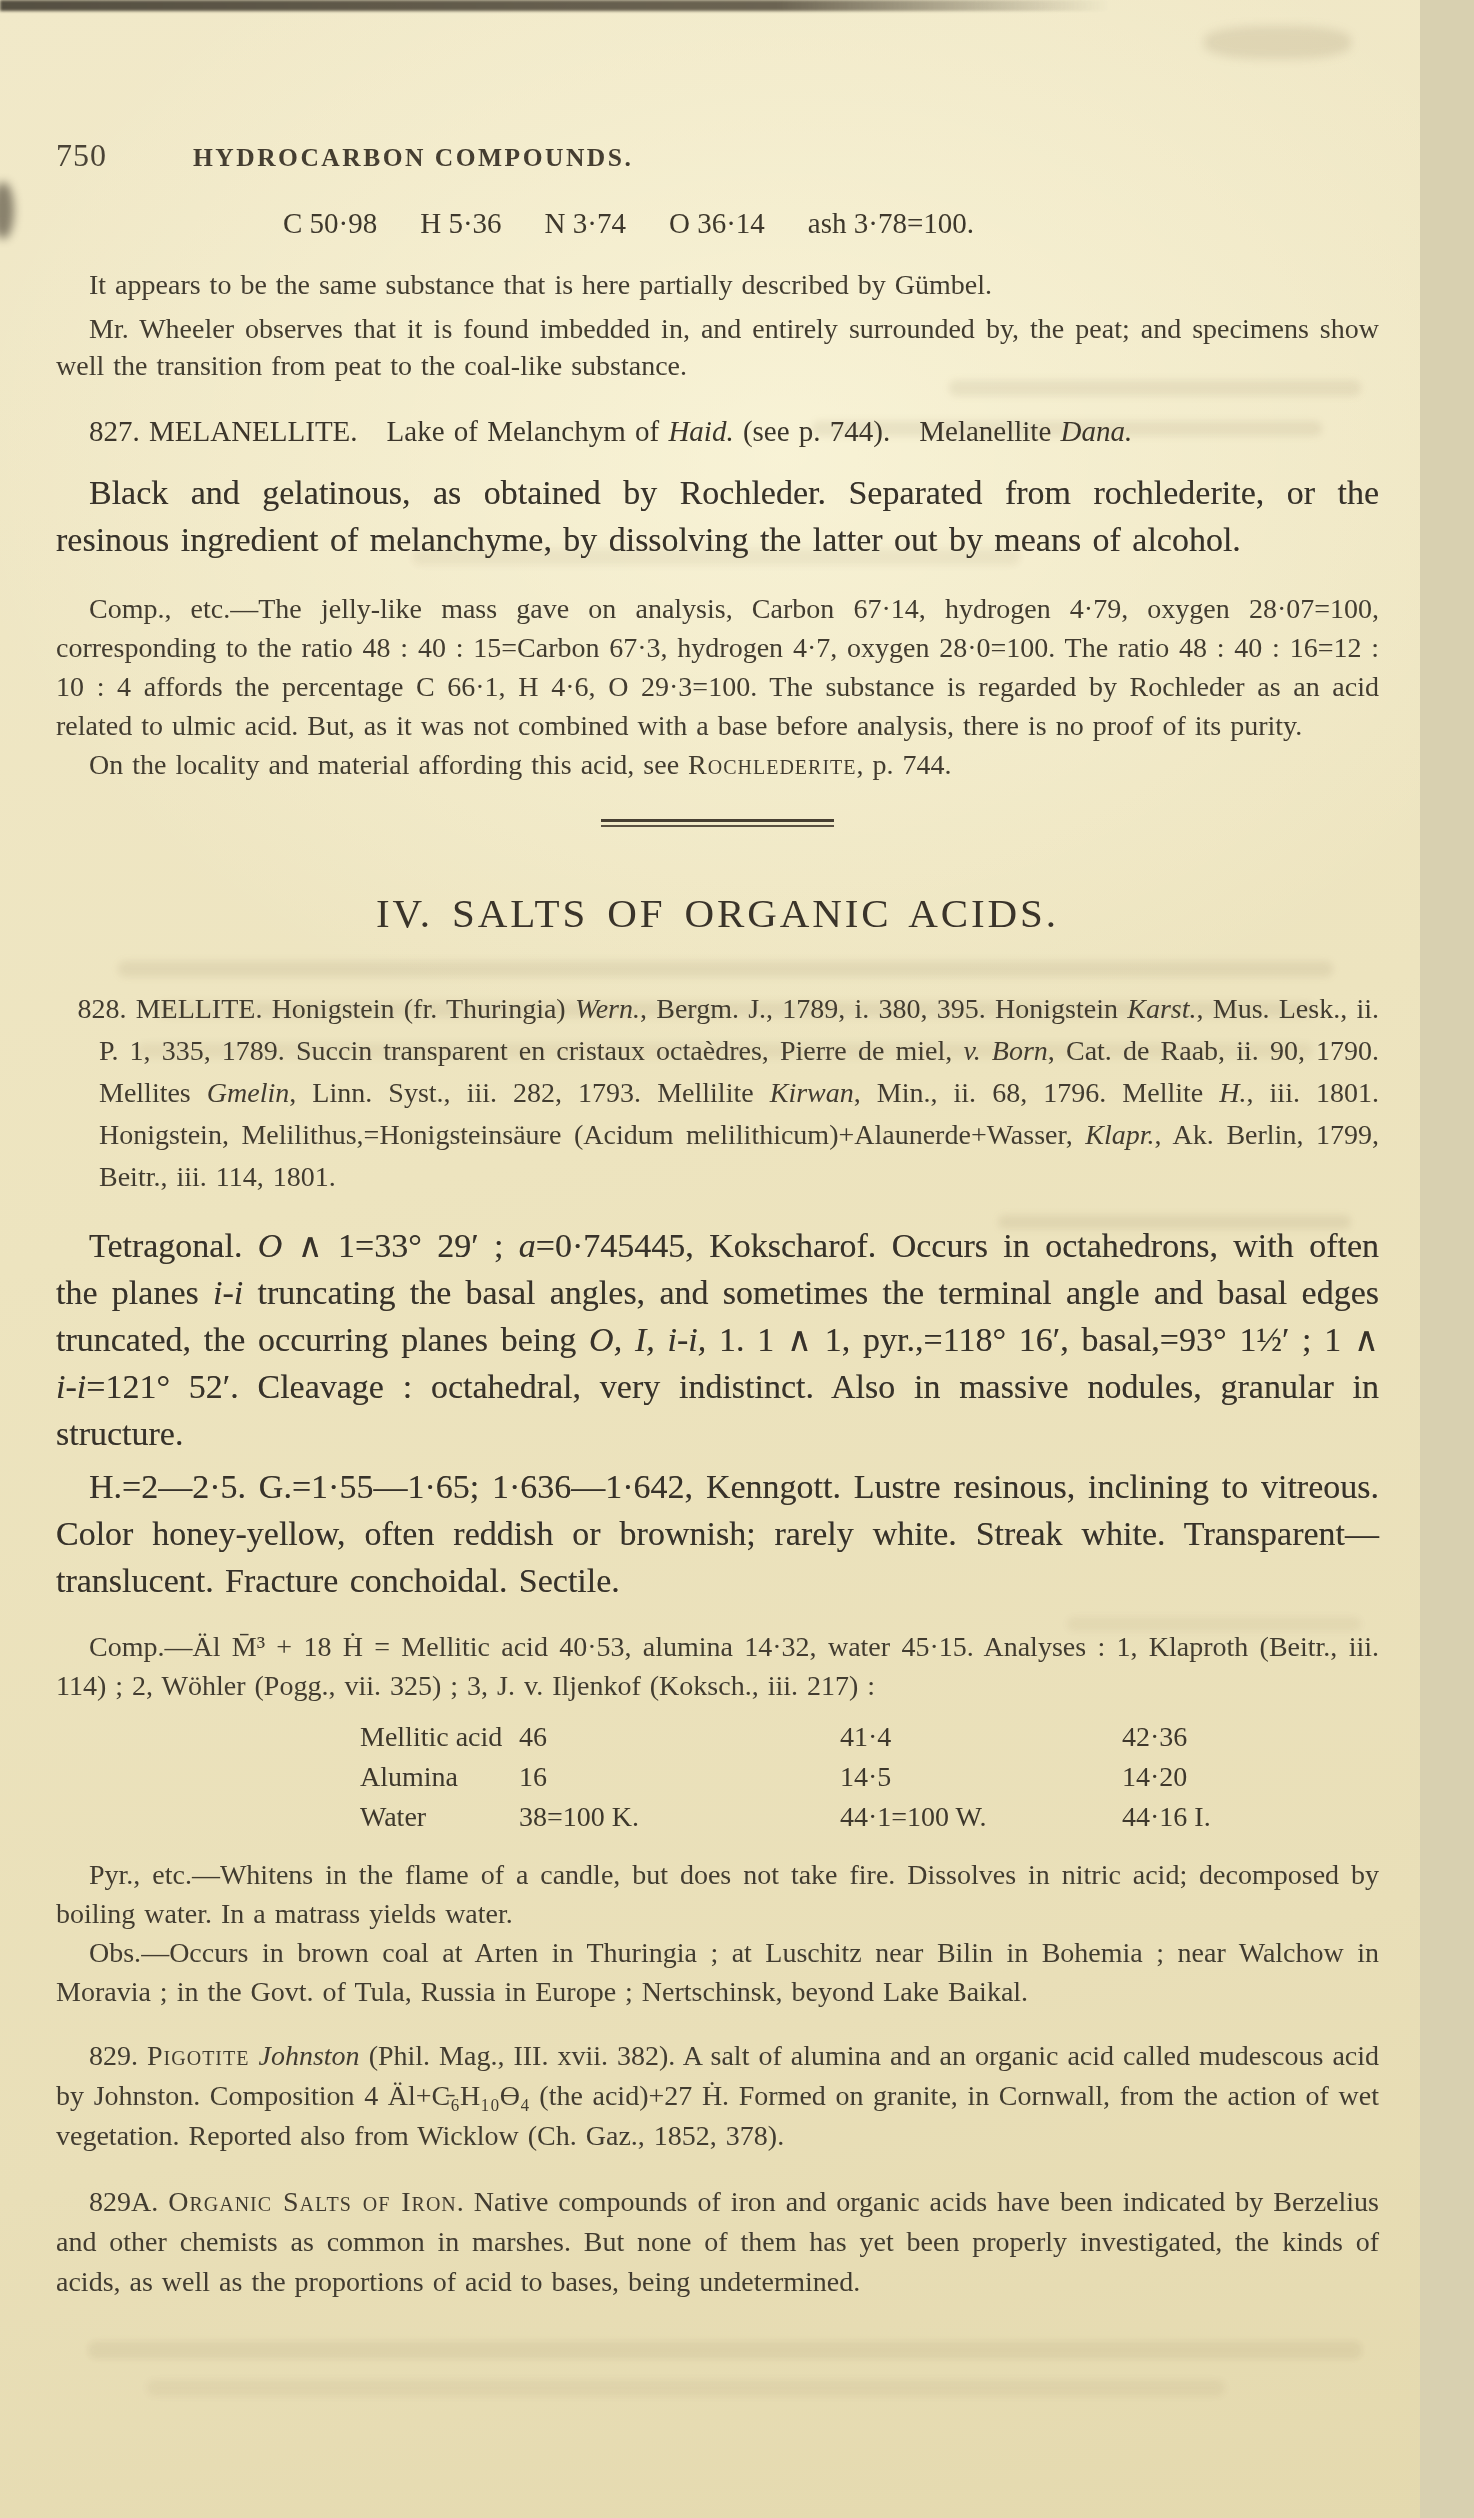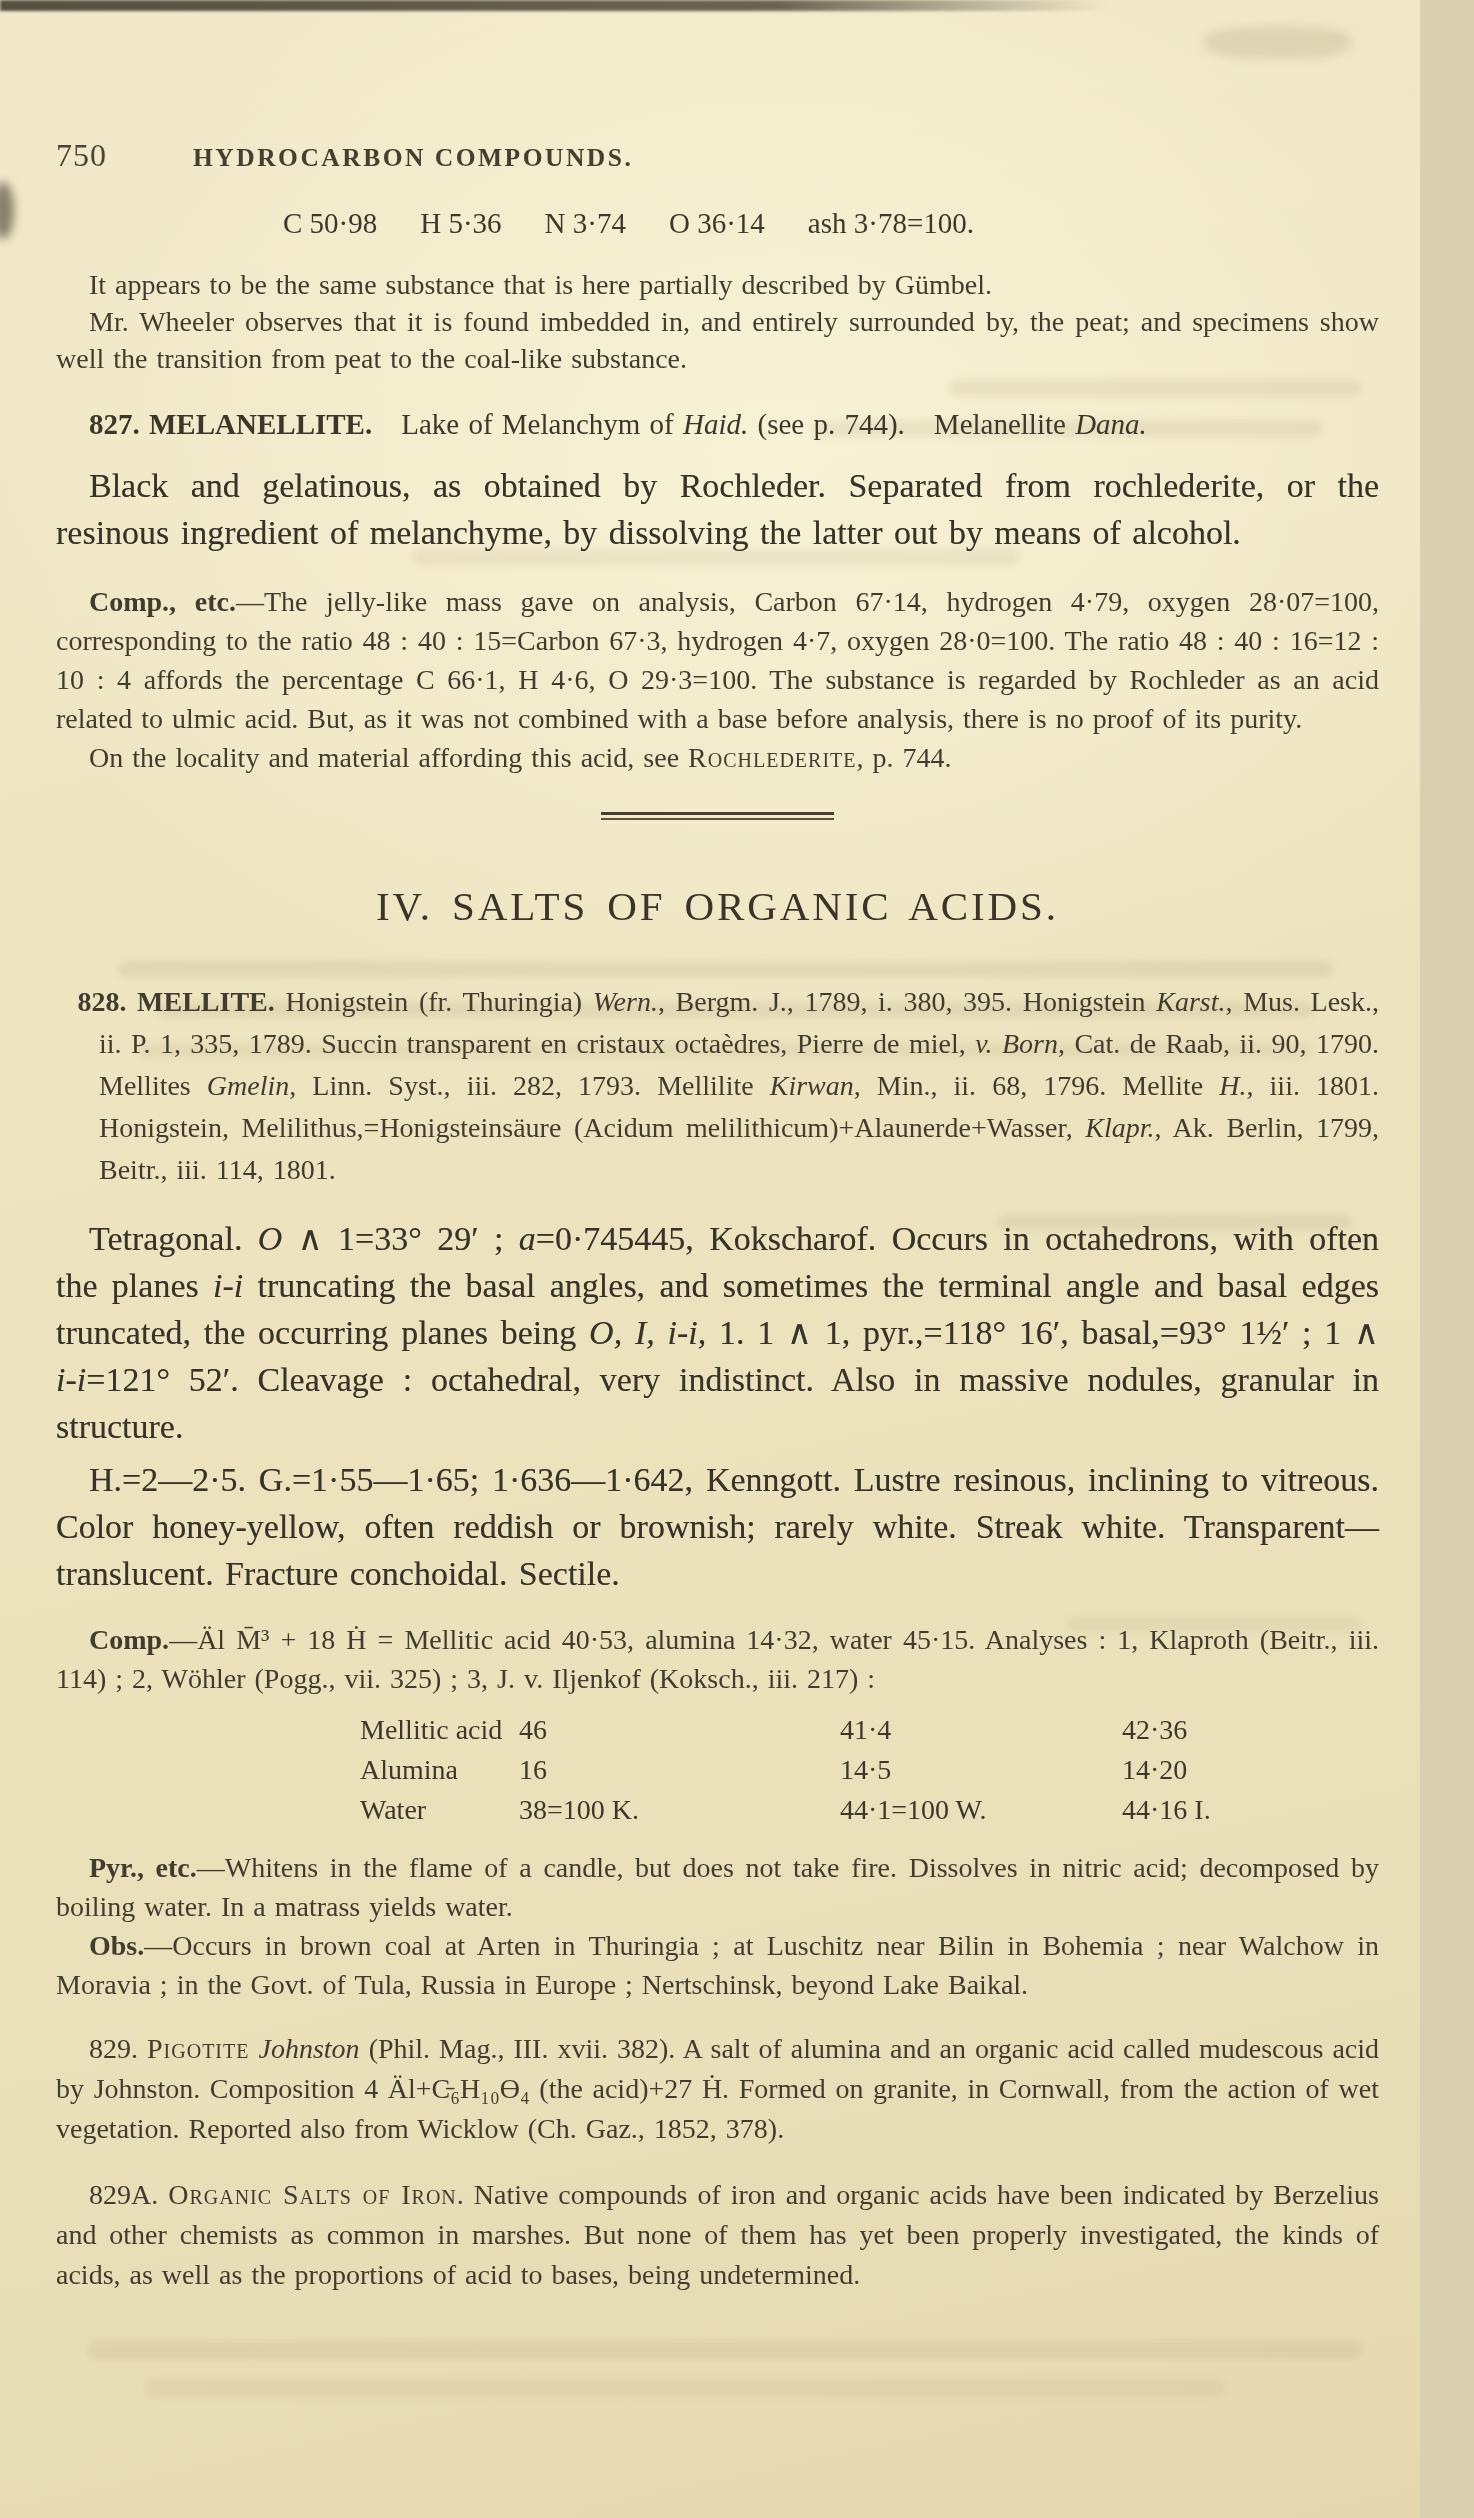--- a/index.html
+++ b/index.html
@@ -15,30 +15,30 @@
   }
   .content{position:absolute;left:56px;right:41px;top:0;}
   
   .header{display:flex;align-items:baseline;margin-top:137px;}
   .pageno{width:137px;font-size:32px;letter-spacing:1px;color:#4a4336;}
   .runhead{flex:1;text-align:left;font-size:25.5px;font-weight:bold;letter-spacing:2.5px;color:#453e31;}
   .hspacer{width:137px;}
   
   .analysis{display:flex;gap:43px;padding-left:227px;margin-top:33px;font-size:29px;color:#3e382c;}
   
-  .small{font-size:28px;line-height:39px;text-align:justify;word-spacing:2px;color:#423c30;}
+  .small{font-size:28px;line-height:39px;text-align:justify;word-spacing:2px;color:#423c30;margin-top:7px;}
   .small.tight{line-height:37px;}
   .large{font-size:34px;line-height:47px;text-align:justify;word-spacing:2.9px;color:#37322a;text-shadow:0 0 0.6px rgba(55,48,35,.45);}
   .ind{text-indent:33px;}
   .p-intro1{margin-top:25.5px;}
   .h827{margin-top:31px;font-size:29px;padding-left:33px;word-spacing:2px;color:#3c362b;}
   .p-desc{margin-top:21.6px;}
   .p-comp{margin-top:25.5px;}
   .p-loc{margin-top:0;}
-  .bd{font-weight:bold;}
+  .bd{font-weight:normal;}
   .it{font-style:italic;}
   .sc{font-variant:small-caps;letter-spacing:1px;}
   .gapL{margin-left:29px;}
   
   .rule{margin:35px auto 0;width:233px;height:3.9px;border-top:3.9px solid #473f32;border-bottom:2px solid #5a5142;}
   
   .h-iv{margin-top:62px;text-align:center;font-size:41px;letter-spacing:2.9px;word-spacing:5.9px;color:#3a342a;}
   .p-syn{margin-top:51px;line-height:42px;padding-left:43px;text-indent:-21.6px;}
   .p-tetra{margin-top:23.5px;}
   .p-phys{margin-top:5.9px;}

